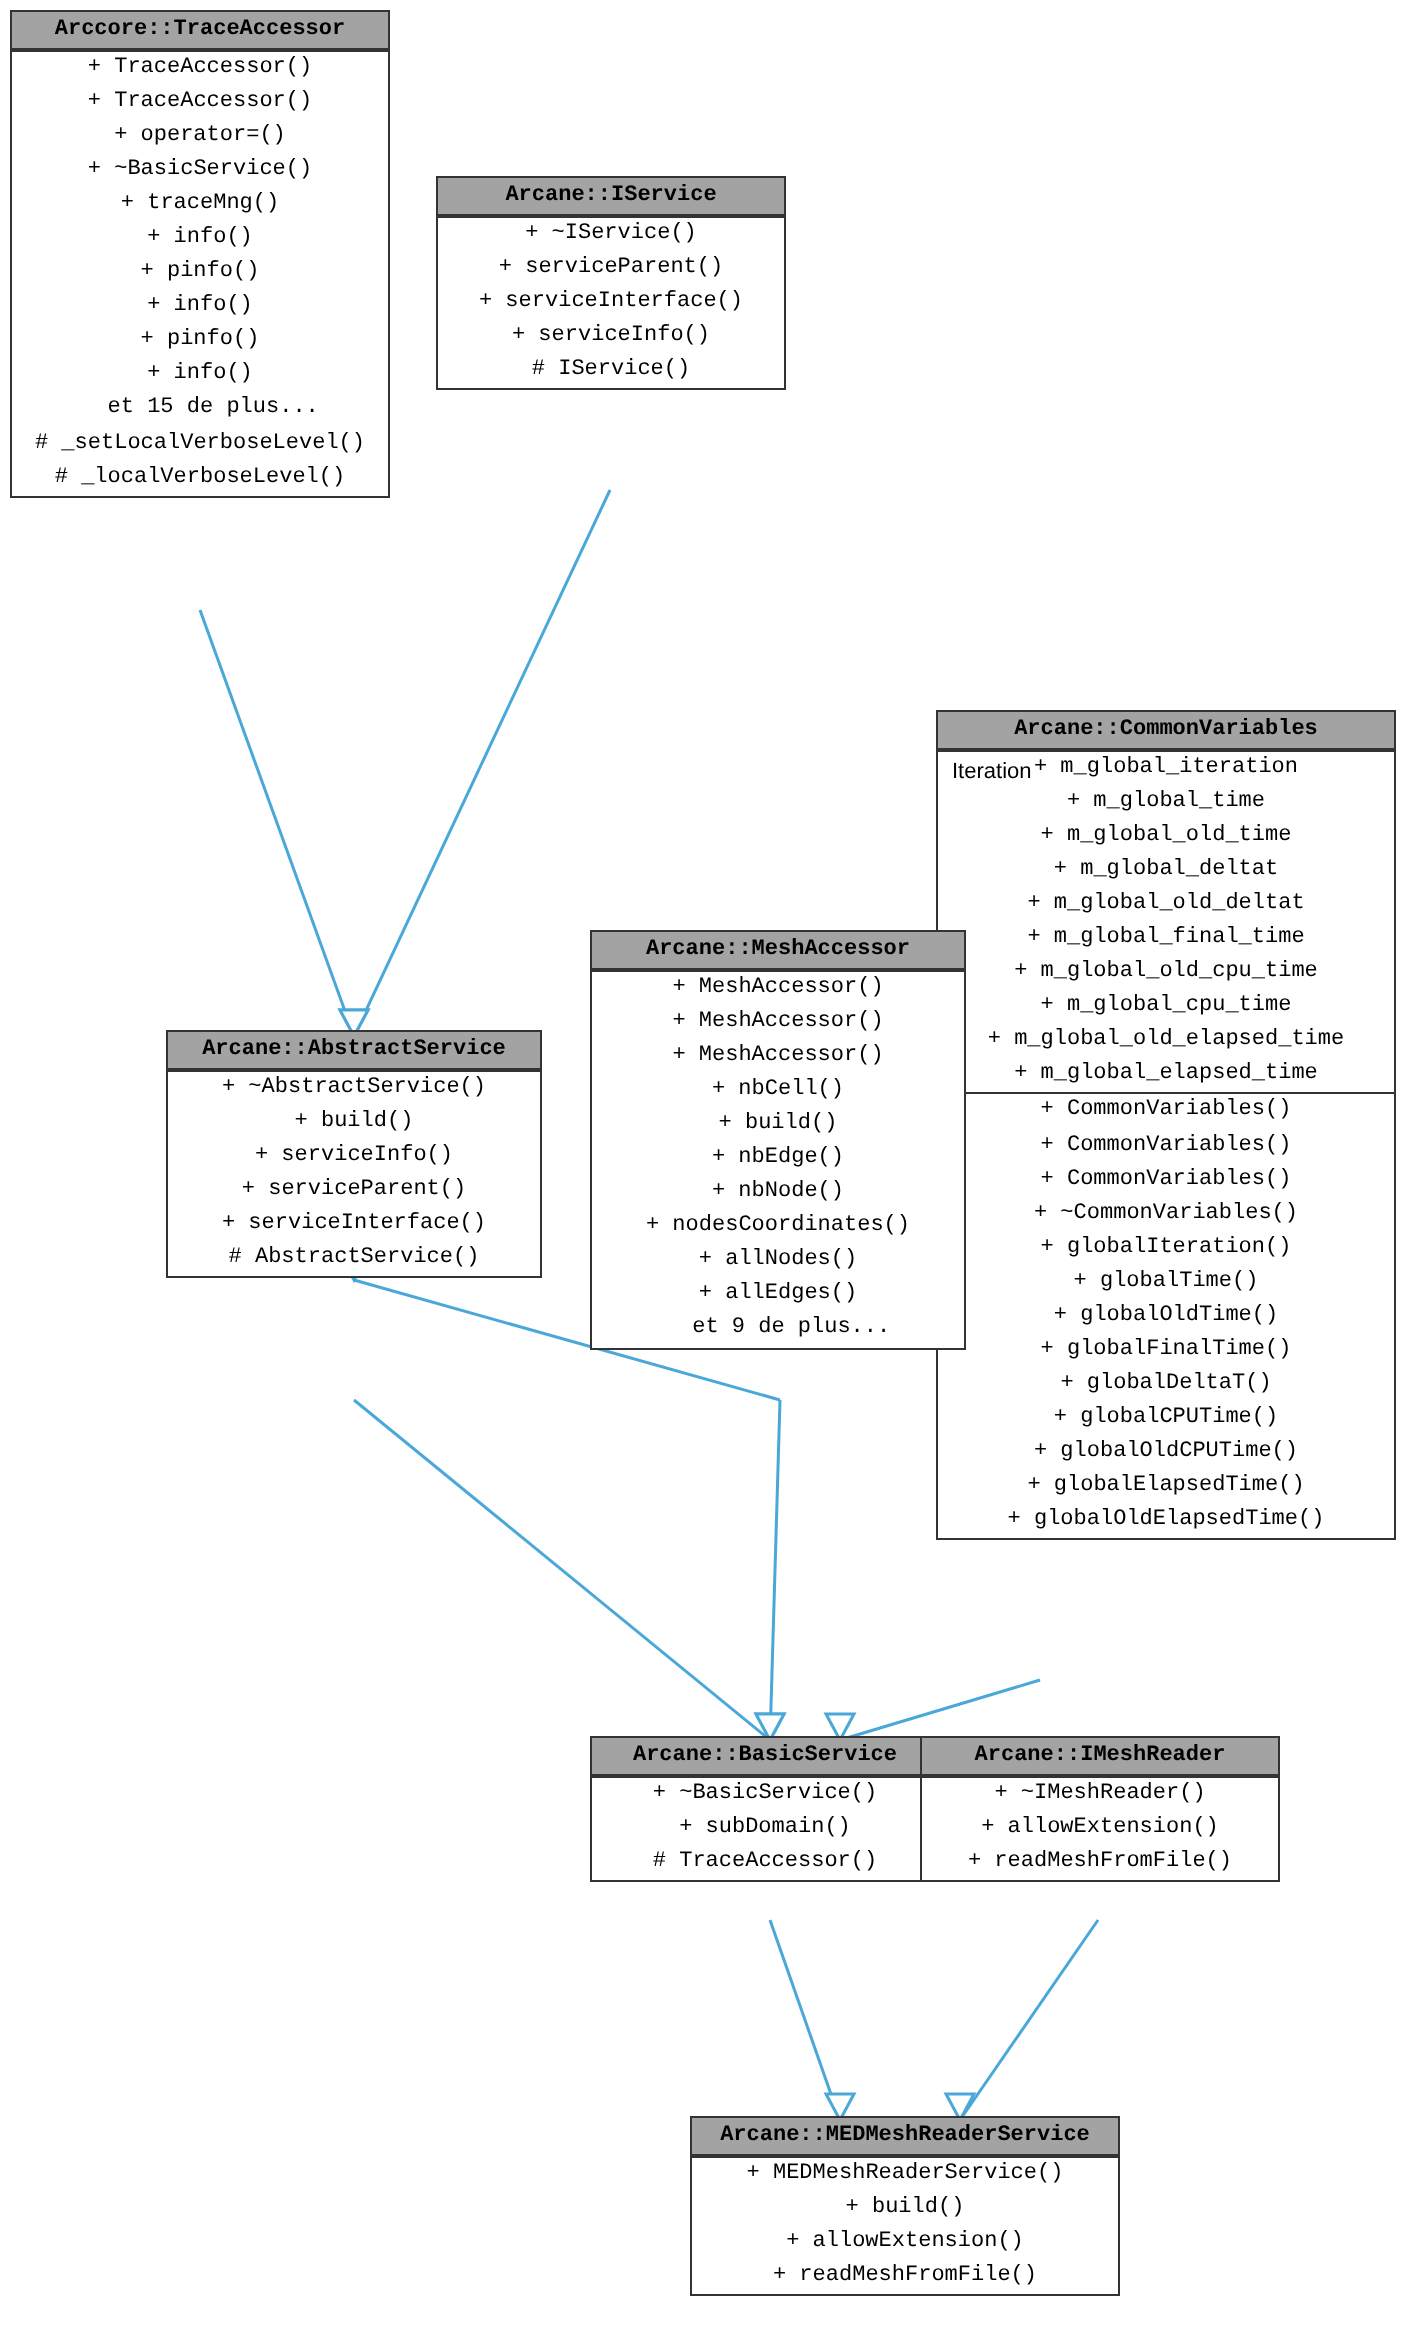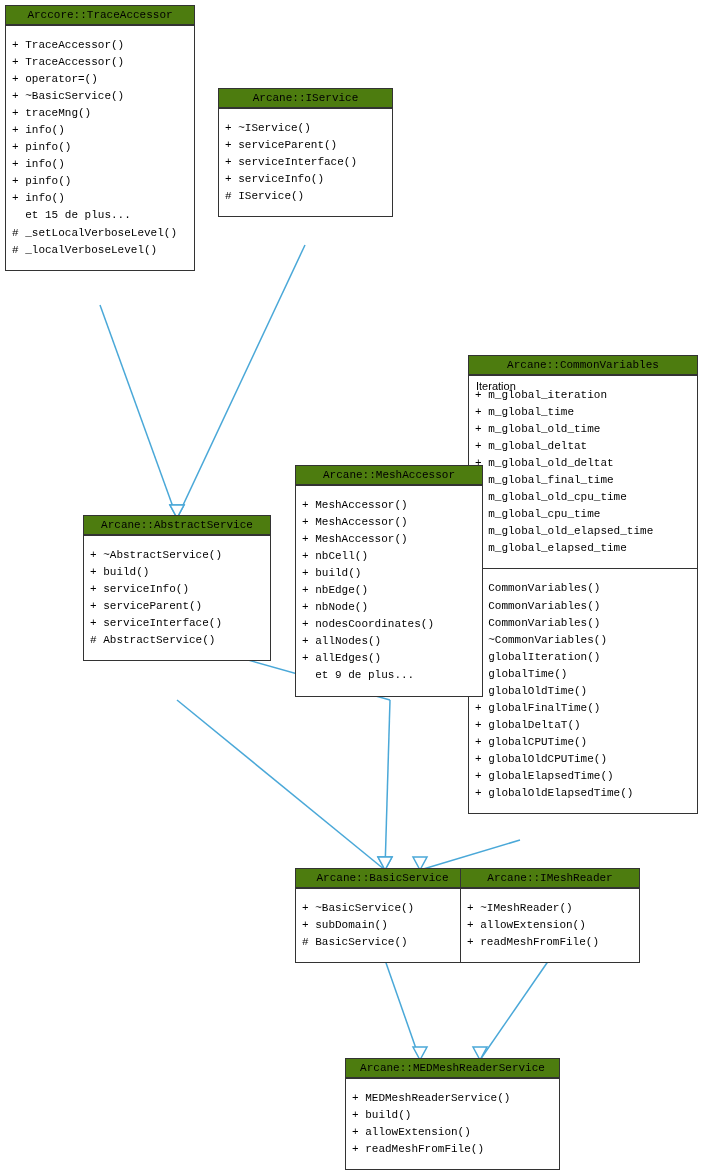--- a/index.html
+++ b/index.html
@@ -13,34 +13,35 @@
       overflow: hidden;
     }
 
     .uml-box {
       position: absolute;
       border: 1px solid #333;
       background: #fff;
     }
 
     .uml-header {
-      background: #4d7c0f;
+      background: #a3a3a3;
       border-bottom: 1px solid #333;
       padding: 3px 6px;
       text-align: center;
-      font-weight: normal;
+      font-weight: bold;
       font-size: 11px;
     }
 
     .uml-divider {
       border-top: 1px solid #333;
     }
 
     .uml-body {
-      padding: 11px 6px;
+      padding: 0 6px;
+      text-align: center;
     }
 
     .uml-body p {
       line-height: 1.55;
       white-space: nowrap;
     }
 
     svg.arrows {
       position: absolute;
       top: 0;
@@ -182,21 +183,21 @@
     <p>&nbsp; et 9 de plus...</p>
   </div>
 </div>
 
 <div class="uml-box" style="left:295px; top:868px; width:175px;">
   <div class="uml-header">Arcane::BasicService</div>
   <div class="uml-divider"></div>
   <div class="uml-body">
     <p>+ ~BasicService()</p>
     <p>+ subDomain()</p>
-    <p># BasicService()</p>
+    <p># TraceAccessor()</p>
   </div>
 </div>
 
 <div class="uml-box" style="left:460px; top:868px; width:180px;">
   <div class="uml-header">Arcane::IMeshReader</div>
   <div class="uml-divider"></div>
   <div class="uml-body">
     <p>+ ~IMeshReader()</p>
     <p>+ allowExtension()</p>
     <p>+ readMeshFromFile()</p>

